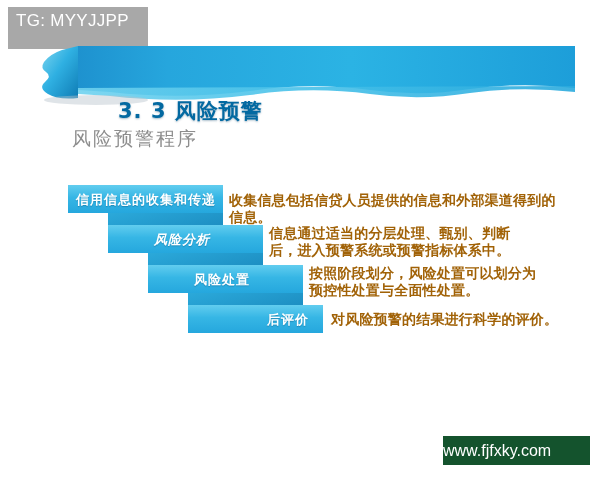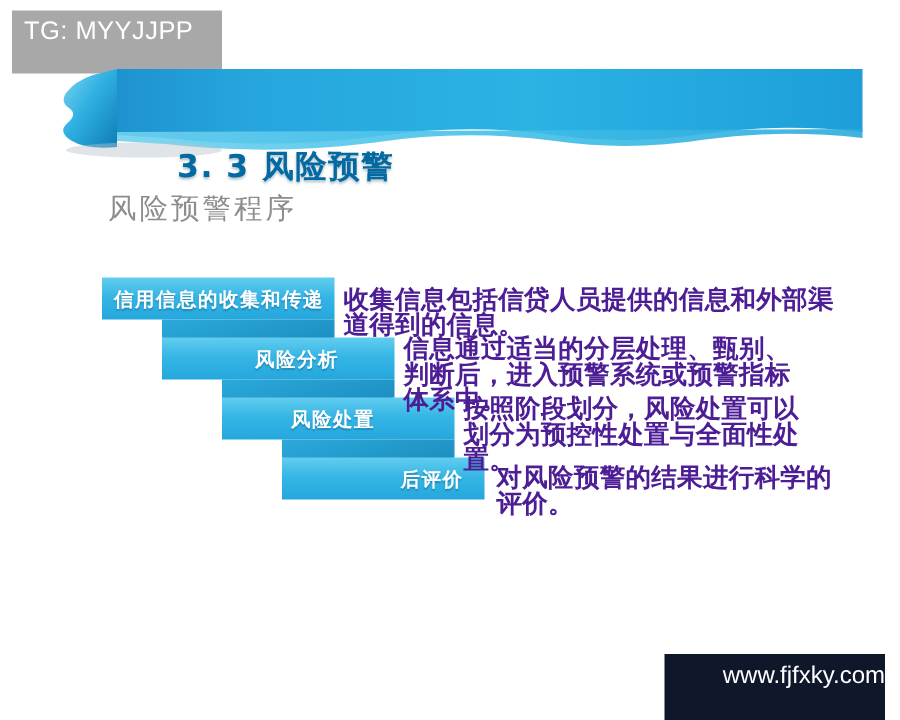--- a/index.html
+++ b/index.html
@@ -91,40 +91,40 @@
     color: #ffffff;
     font-size: 13px;
     font-weight: bold;
     letter-spacing: 1px;
     white-space: nowrap;
     text-shadow: 0 1px 1px rgba(0,70,110,0.35);
     z-index: 4;
   }
   .step-desc {
     position: absolute;
-    color: #4c1d95;
-    font-size: 17px;
+    color: #a16207;
+    font-size: 14px;
     font-weight: bold;
     line-height: 17px;
     letter-spacing: 0.2px;
     z-index: 4;
   }
 
   
   .watermark {
     position: absolute;
     left: 443px;
     top: 436px;
     width: 147px;
-    height: 44px;
-    background: #0f172a;
+    height: 29px;
+    background: #14532d;
     color: #ffffff;
     font-size: 16px;
     line-height: 29px;
-    text-align: right;
+    text-align: left;
     box-sizing: border-box;
     font-family: "Liberation Sans", sans-serif;
   }
 </style>
 </head>
 <body>
 
 <div id="slide">
 
   <div class="tg-tag">TG: MYYJJPP</div>
@@ -184,21 +184,21 @@
       <path d="M108,45 L263,45 L263,73 L108,73 Z" fill="url(#rib1)"></path>
       <path d="M263,73 L263,85 L200,102 L148,85 L148,73 Z" fill="url(#fold1)"></path>
 
       <path d="M148,85 L303,85 L303,113 L148,113 Z" fill="url(#rib1)"></path>
       <path d="M303,113 L303,125 L240,142 L188,125 L188,113 Z" fill="url(#fold1)"></path>
 
       <path d="M188,125 L323,125 L323,153 L188,153 Z" fill="url(#rib1)"></path>
     </svg>
 
     <div class="step-label" style="left:76px;  top:11px;">信用信息的收集和传递</div>
-    <div class="step-label" style="left:170px; top:51px;">风险分析</div>
+    <div class="step-label" style="left:154px; top:51px;font-style:italic;">风险分析</div>
     <div class="step-label" style="left:194px; top:91px;">风险处置</div>
     <div class="step-label" style="left:247px; top:131px;margin-left:20px;">后评价</div>
 
     <div class="step-desc" style="left:229px; top:12px;  width:330px;">收集信息包括信贷人员提供的信息和外部渠道得到的信息。</div>
     <div class="step-desc" style="left:269px; top:45px;  width:260px;">信息通过适当的分层处理、甄别、判断后，进入预警系统或预警指标体系中。</div>
     <div class="step-desc" style="left:331px; top:131px; width:230px;">对风险预警的结果进行科学的评价。</div>
     <div class="step-desc" style="left:309px; top:85px;  width:230px;">按照阶段划分，风险处置可以划分为预控性处置与全面性处置。</div>
   </div>
 
   <div class="watermark">www.fjfxky.com</div>

